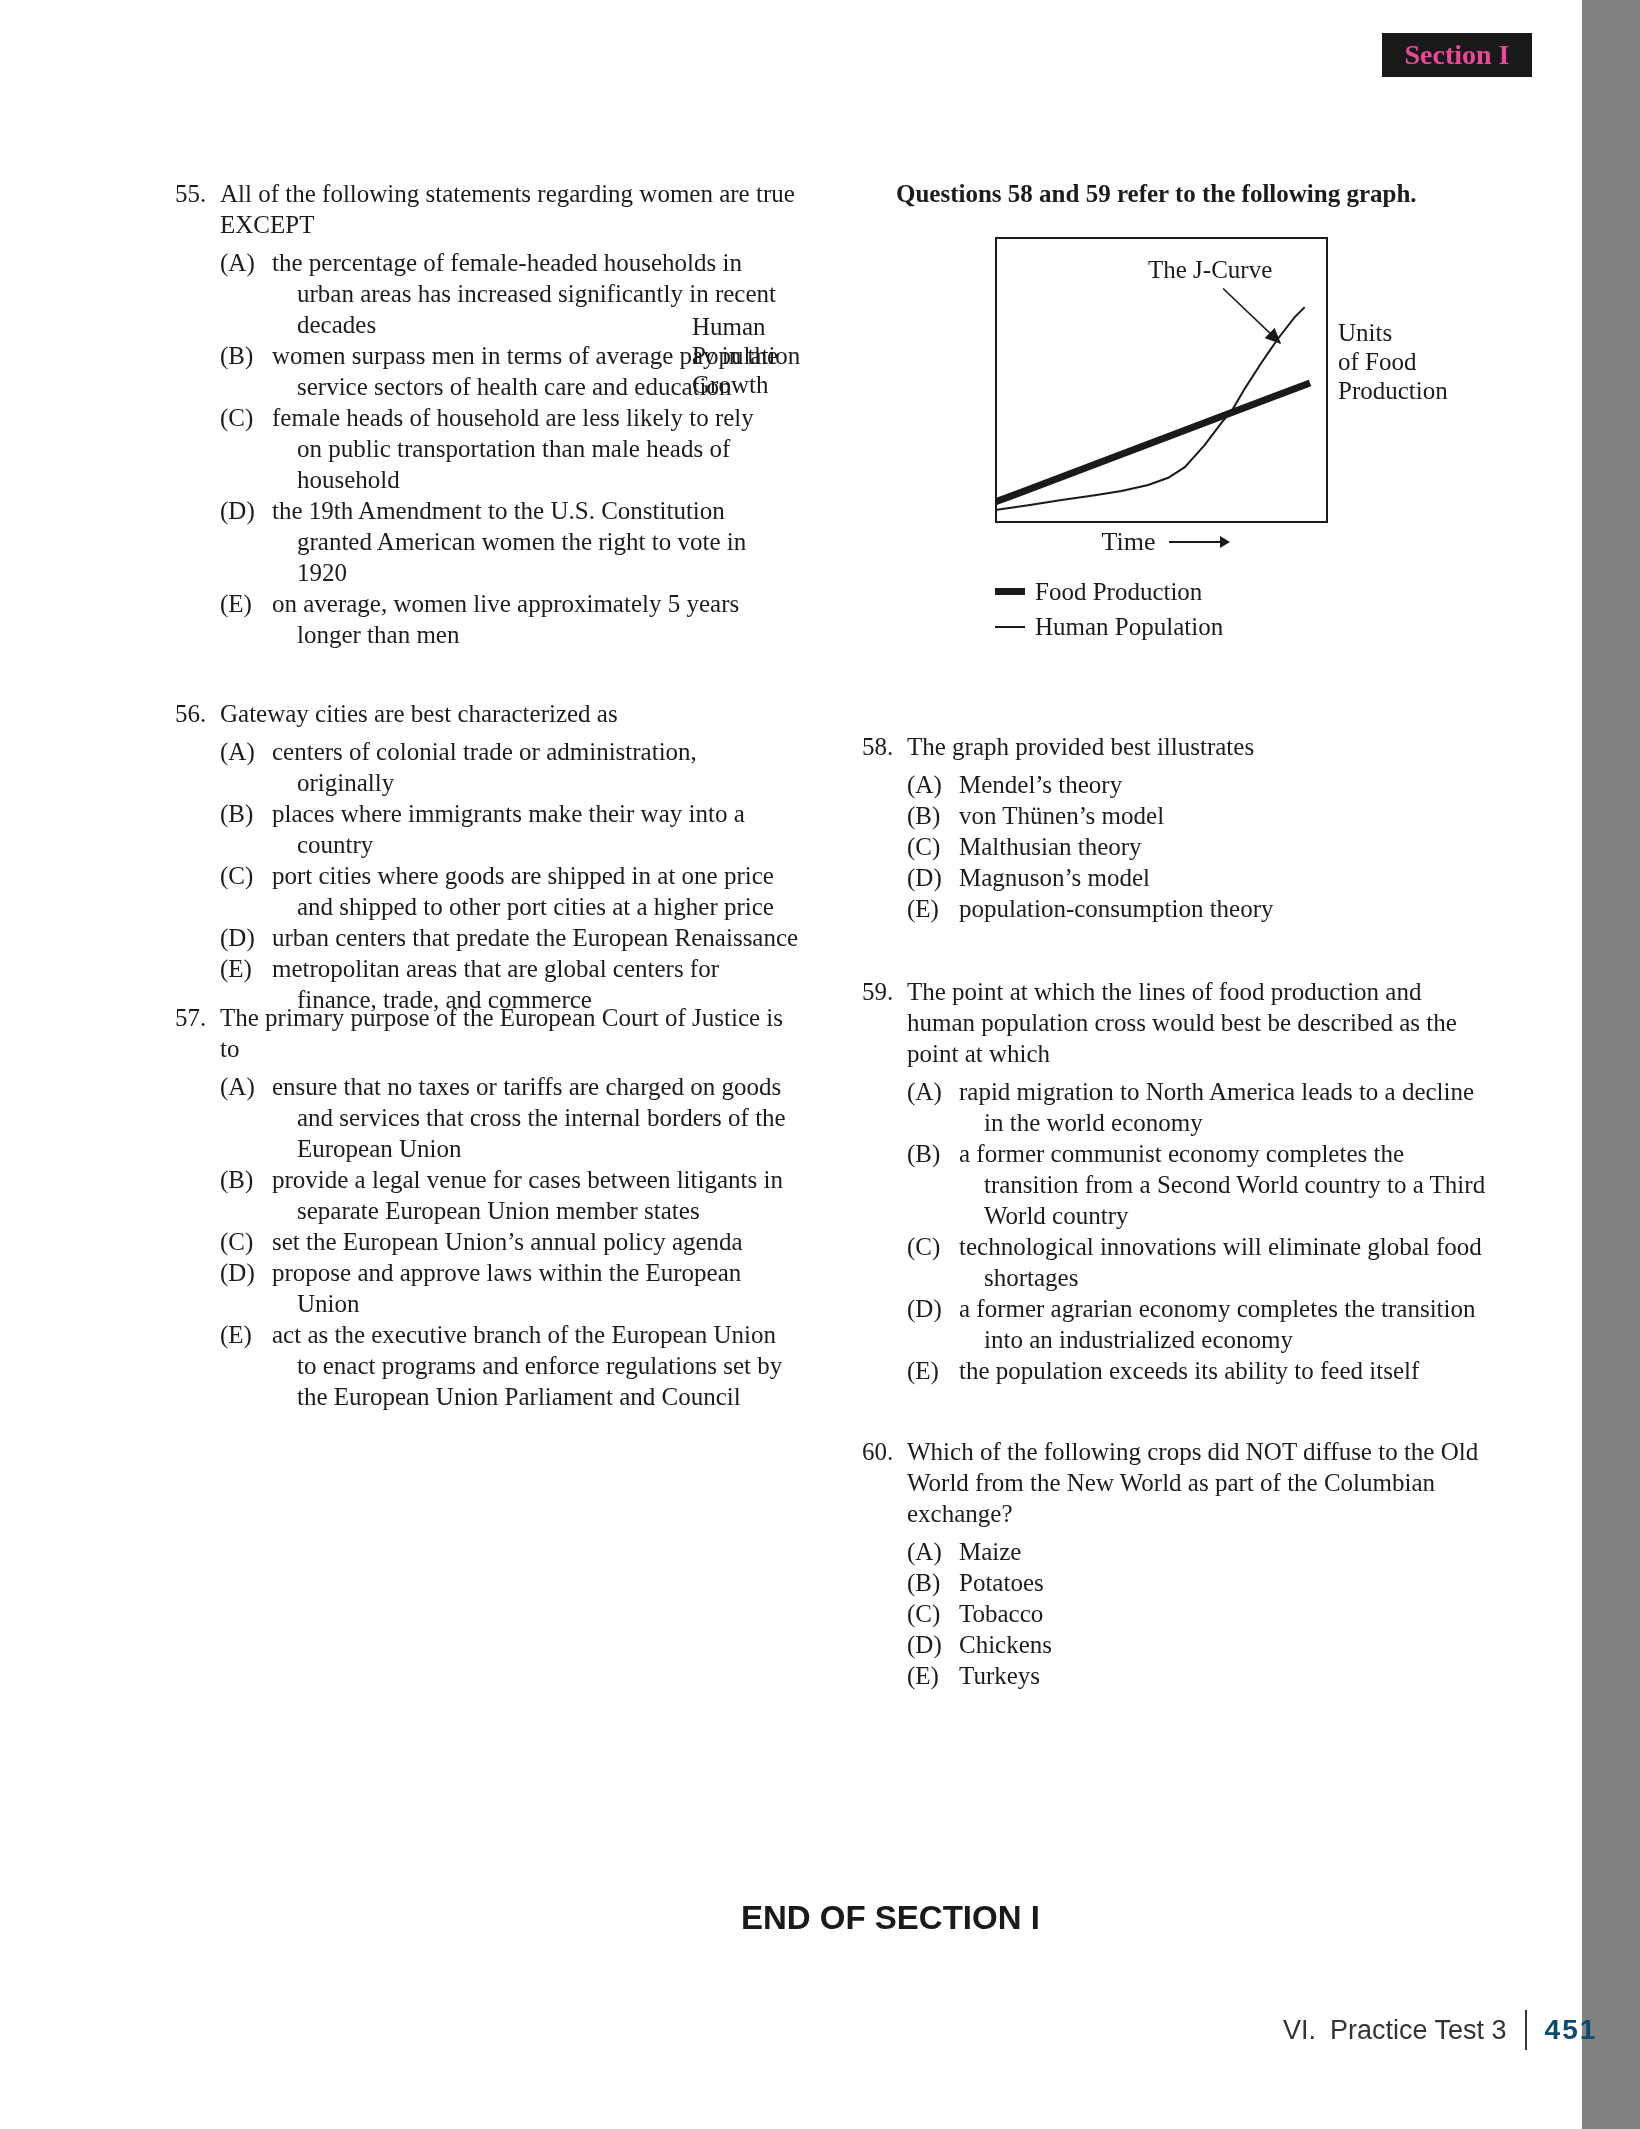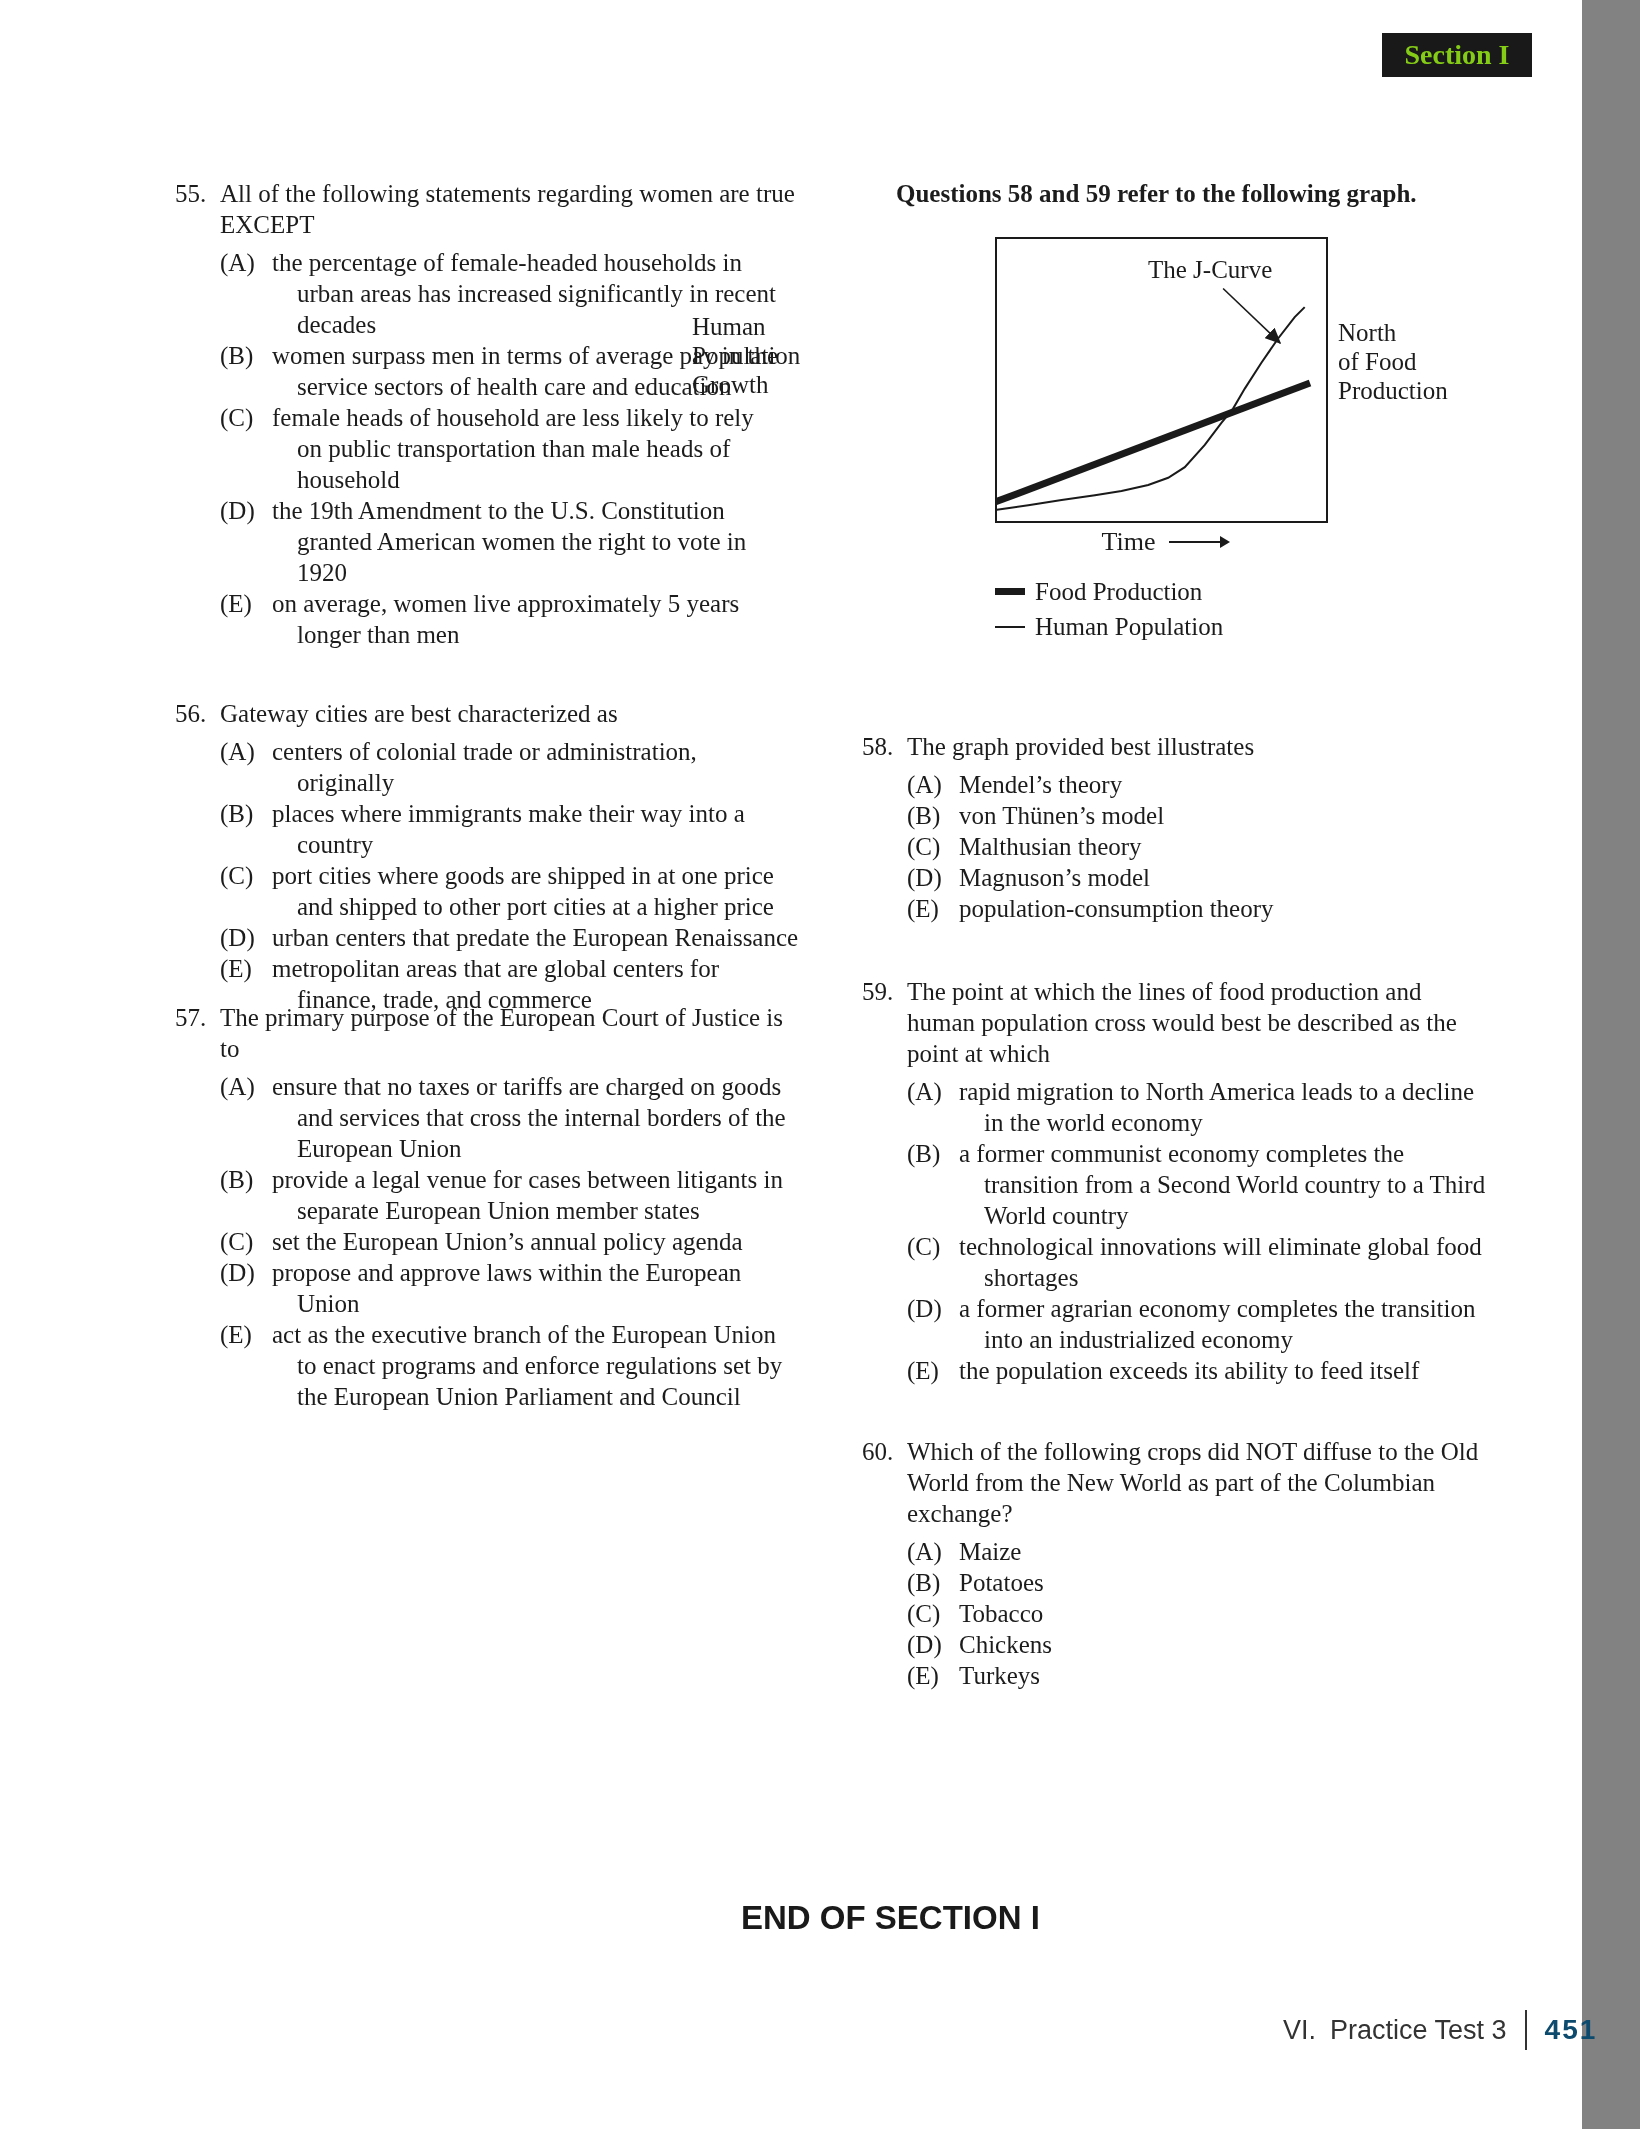--- a/index.html
+++ b/index.html
@@ -1,20 +1,20 @@
 <!DOCTYPE html>
 <html><head>
 <meta charset="utf-8">
 <style>
   html,body{margin:0;padding:0;background:#fff;}
   .page{position:relative;width:1640px;height:2129px;background:#ffffff;overflow:hidden;
         font-family:"Liberation Serif",serif;color:#1c1c1c;}
   .gray-strip{position:absolute;left:1582px;top:0;width:58px;height:2129px;background:#828282;}
   .badge{position:absolute;left:1382px;top:33px;width:150px;height:44px;background:#191919;
-         color:#84cc16;font-weight:bold;font-size:28px;display:flex;align-items:center;justify-content:center;}
+         color:#ec4899;font-weight:bold;font-size:28px;display:flex;align-items:center;justify-content:center;}
   
   .q{position:absolute;font-size:25px;line-height:31px;}
   #q55{left:175px;top:178px;width:660px;}
   #q56{left:175px;top:698px;width:660px;}
   #q57{left:175px;top:1002px;width:660px;}
   #q58{left:862px;top:731px;width:690px;}
   #q59{left:862px;top:976px;width:690px;}
   #q60{left:862px;top:1436px;width:690px;}
   .qrow{display:flex;}
   .qnum{width:45px;flex:none;}
@@ -175,21 +175,21 @@
       <rect x="1" y="1" width="331" height="284" fill="none" stroke="#1a1a1a" stroke-width="2"></rect>
     <polyline points="0.0,265.1 315.0,145.9" fill="none" stroke="#1a1a1a" stroke-width="7"></polyline>
         <polyline points="0.0,273.1 33.3,268.3 66.6,263.1 99.9,258.3 126.5,254.0 153.2,248.0 173.2,240.8 189.8,230.2 209.8,207.9 226.4,185.9 238.1,171.6 249.8,151.6 266.4,125.8 283.1,101.5 299.7,80.1 309.7,70.1" fill="none" stroke="#1a1a1a" stroke-width="2"></polyline>
         <line x1="228.1" y1="51.5" x2="285.0" y2="105.8" stroke="#1a1a1a" stroke-width="1.6" marker-end="url(#ah)"></line>
       </svg>
   </div>
   <div class="jcurve-label">The J-Curve</div>
   <div class="ylabel-left">Human
 Population
 Growth</div>
-  <div class="ylabel-right">North
+  <div class="ylabel-right">Units
 of Food
 Production</div>
   <div class="time-row">
     <span>Time</span>
     <span class="time-arrow"></span>
   </div>
   <div class="legend">
     <div class="lrow">
       <span class="sw sw-thick"></span>
       <span>Food Production</span>

